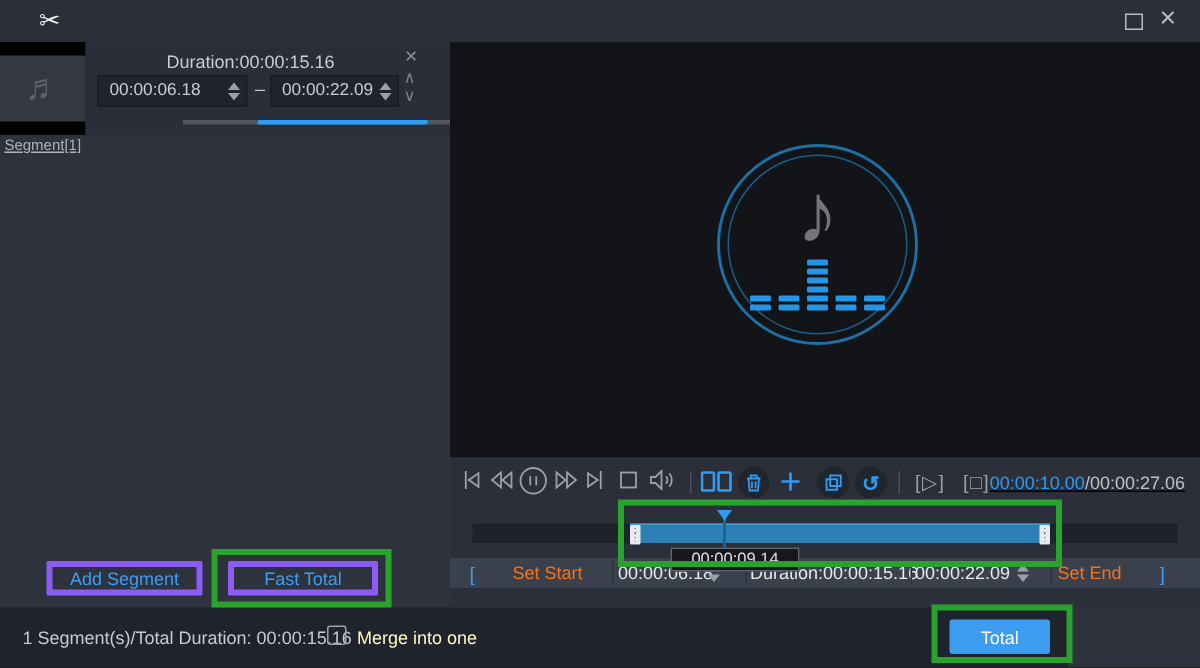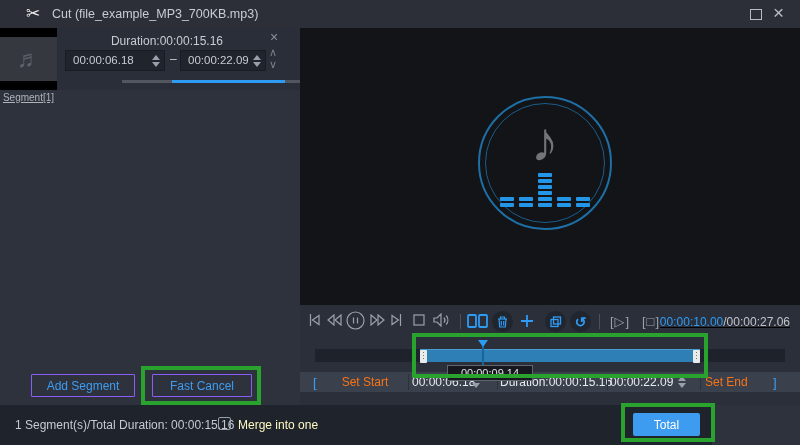--- a/index.html
+++ b/index.html
@@ -27,21 +27,21 @@
   .tri-down { position:absolute; bottom:1px; left:0; width:0; height:0; border-left:4px solid transparent; border-right:4px solid transparent; border-top:5px solid #9aa0ab; }
   .seg-close { position:absolute; left:213px; top:1px; font-size:14px; color:#8a8f99; }
   .seg-chev { position:absolute; left:212px; font-size:11px; color:#7a7f89; line-height:1; }
   .chev-up { top:19px; } .chev-down { top:31px; }
   .seg-progress { position:absolute; left:65px; top:52px; width:213px; height:3px; background:#51565f; }
   .seg-progress .fill { position:absolute; left:50px; width:113px; height:3px; background:#2e9bf5; }
   .thumb { position:absolute; left:0; top:0; width:57px; height:62px; background:#000; }
   .thumb-inner { position:absolute; left:0; top:9px; width:57px; height:44px; background:#35383f; text-align:center; }
   .thumb-note { font-size:24px; color:#5d616a; line-height:44px; }
   .thumb-label { position:absolute; left:0; top:64px; width:57px; text-align:center; font-size:10px; color:#aeb2ba;text-decoration:underline; }
-  .seg-btn { position:absolute; top:346px; height:23px; background:transparent; border:1px solid #8b5cf6; color:#3d9df3; font-size:12px; font-family:"Liberation Sans",sans-serif; border-radius:1px; cursor:pointer; }
+  .seg-btn { position:absolute; top:346px; height:23px; background:transparent; border:4px solid #8b5cf6; color:#3d9df3; font-size:12px; font-family:"Liberation Sans",sans-serif; border-radius:1px; cursor:pointer; }
   .btn-add { left:31px; width:104px; }
   .btn-fast { left:152px; width:100px; }
 
   
   .preview { position:absolute; left:300px; top:28px; width:500px; height:277px; background:#131417; }
   .ring-outer { position:absolute; left:178px; top:68px; width:134px; height:134px; border:2px solid #1d6fa5; border-radius:50%; }
   .ring-inner { position:absolute; left:5px; top:5px; width:120px; height:120px; border:1px solid #1a5d8b; border-radius:50%; }
   .preview-note { position:absolute; left:210px; top:86px; width:70px; text-align:center; font-size:56px; line-height:1; color:#737378; }
   .equalizer { position:absolute; left:200px; top:145px; width:90px; height:34px; display:flex; align-items:flex-end; gap:5px; }
   .eq-col { display:flex; flex-direction:column; gap:2px; }
@@ -97,21 +97,20 @@
   .anno-timeline { left:412px; top:333px; width:296px; height:45px; }
   .anno-save { left:621px; top:403px; width:94px; height:39px; }
 </style>
 </head>
 <body>
 
 <div class="app">
 
   <div class="titlebar">
     <span class="scissors">✂</span>
-    <span class="win-title">Cut (file_example_MP3_700KB.mp3)</span>
     <span class="win-max"></span>
     <span class="win-close">×</span>
   </div>
 
   <div class="left-panel">
     <div class="thumb">
       <div class="thumb-inner">
         <span class="thumb-note">♬</span>
       </div>
     </div>
@@ -136,21 +135,21 @@
       </div>
       <span class="seg-close">×</span>
       <span class="seg-chev chev-up">∧</span>
       <span class="seg-chev chev-down">∨</span>
       <div class="seg-progress">
           <div class="fill"></div>
         </div>
     </div>
 
     <button class="seg-btn btn-add">Add Segment</button>
-    <button class="seg-btn btn-fast">Fast Cancel</button>
+    <button class="seg-btn btn-fast">Fast Total</button>
   </div>
 
   <div class="preview">
     <div class="ring-outer">
       <div class="ring-inner"></div>
     </div>
     <span class="preview-note">♪</span>
     <div class="equalizer">
       <div class="eq-col">
           <i></i>

